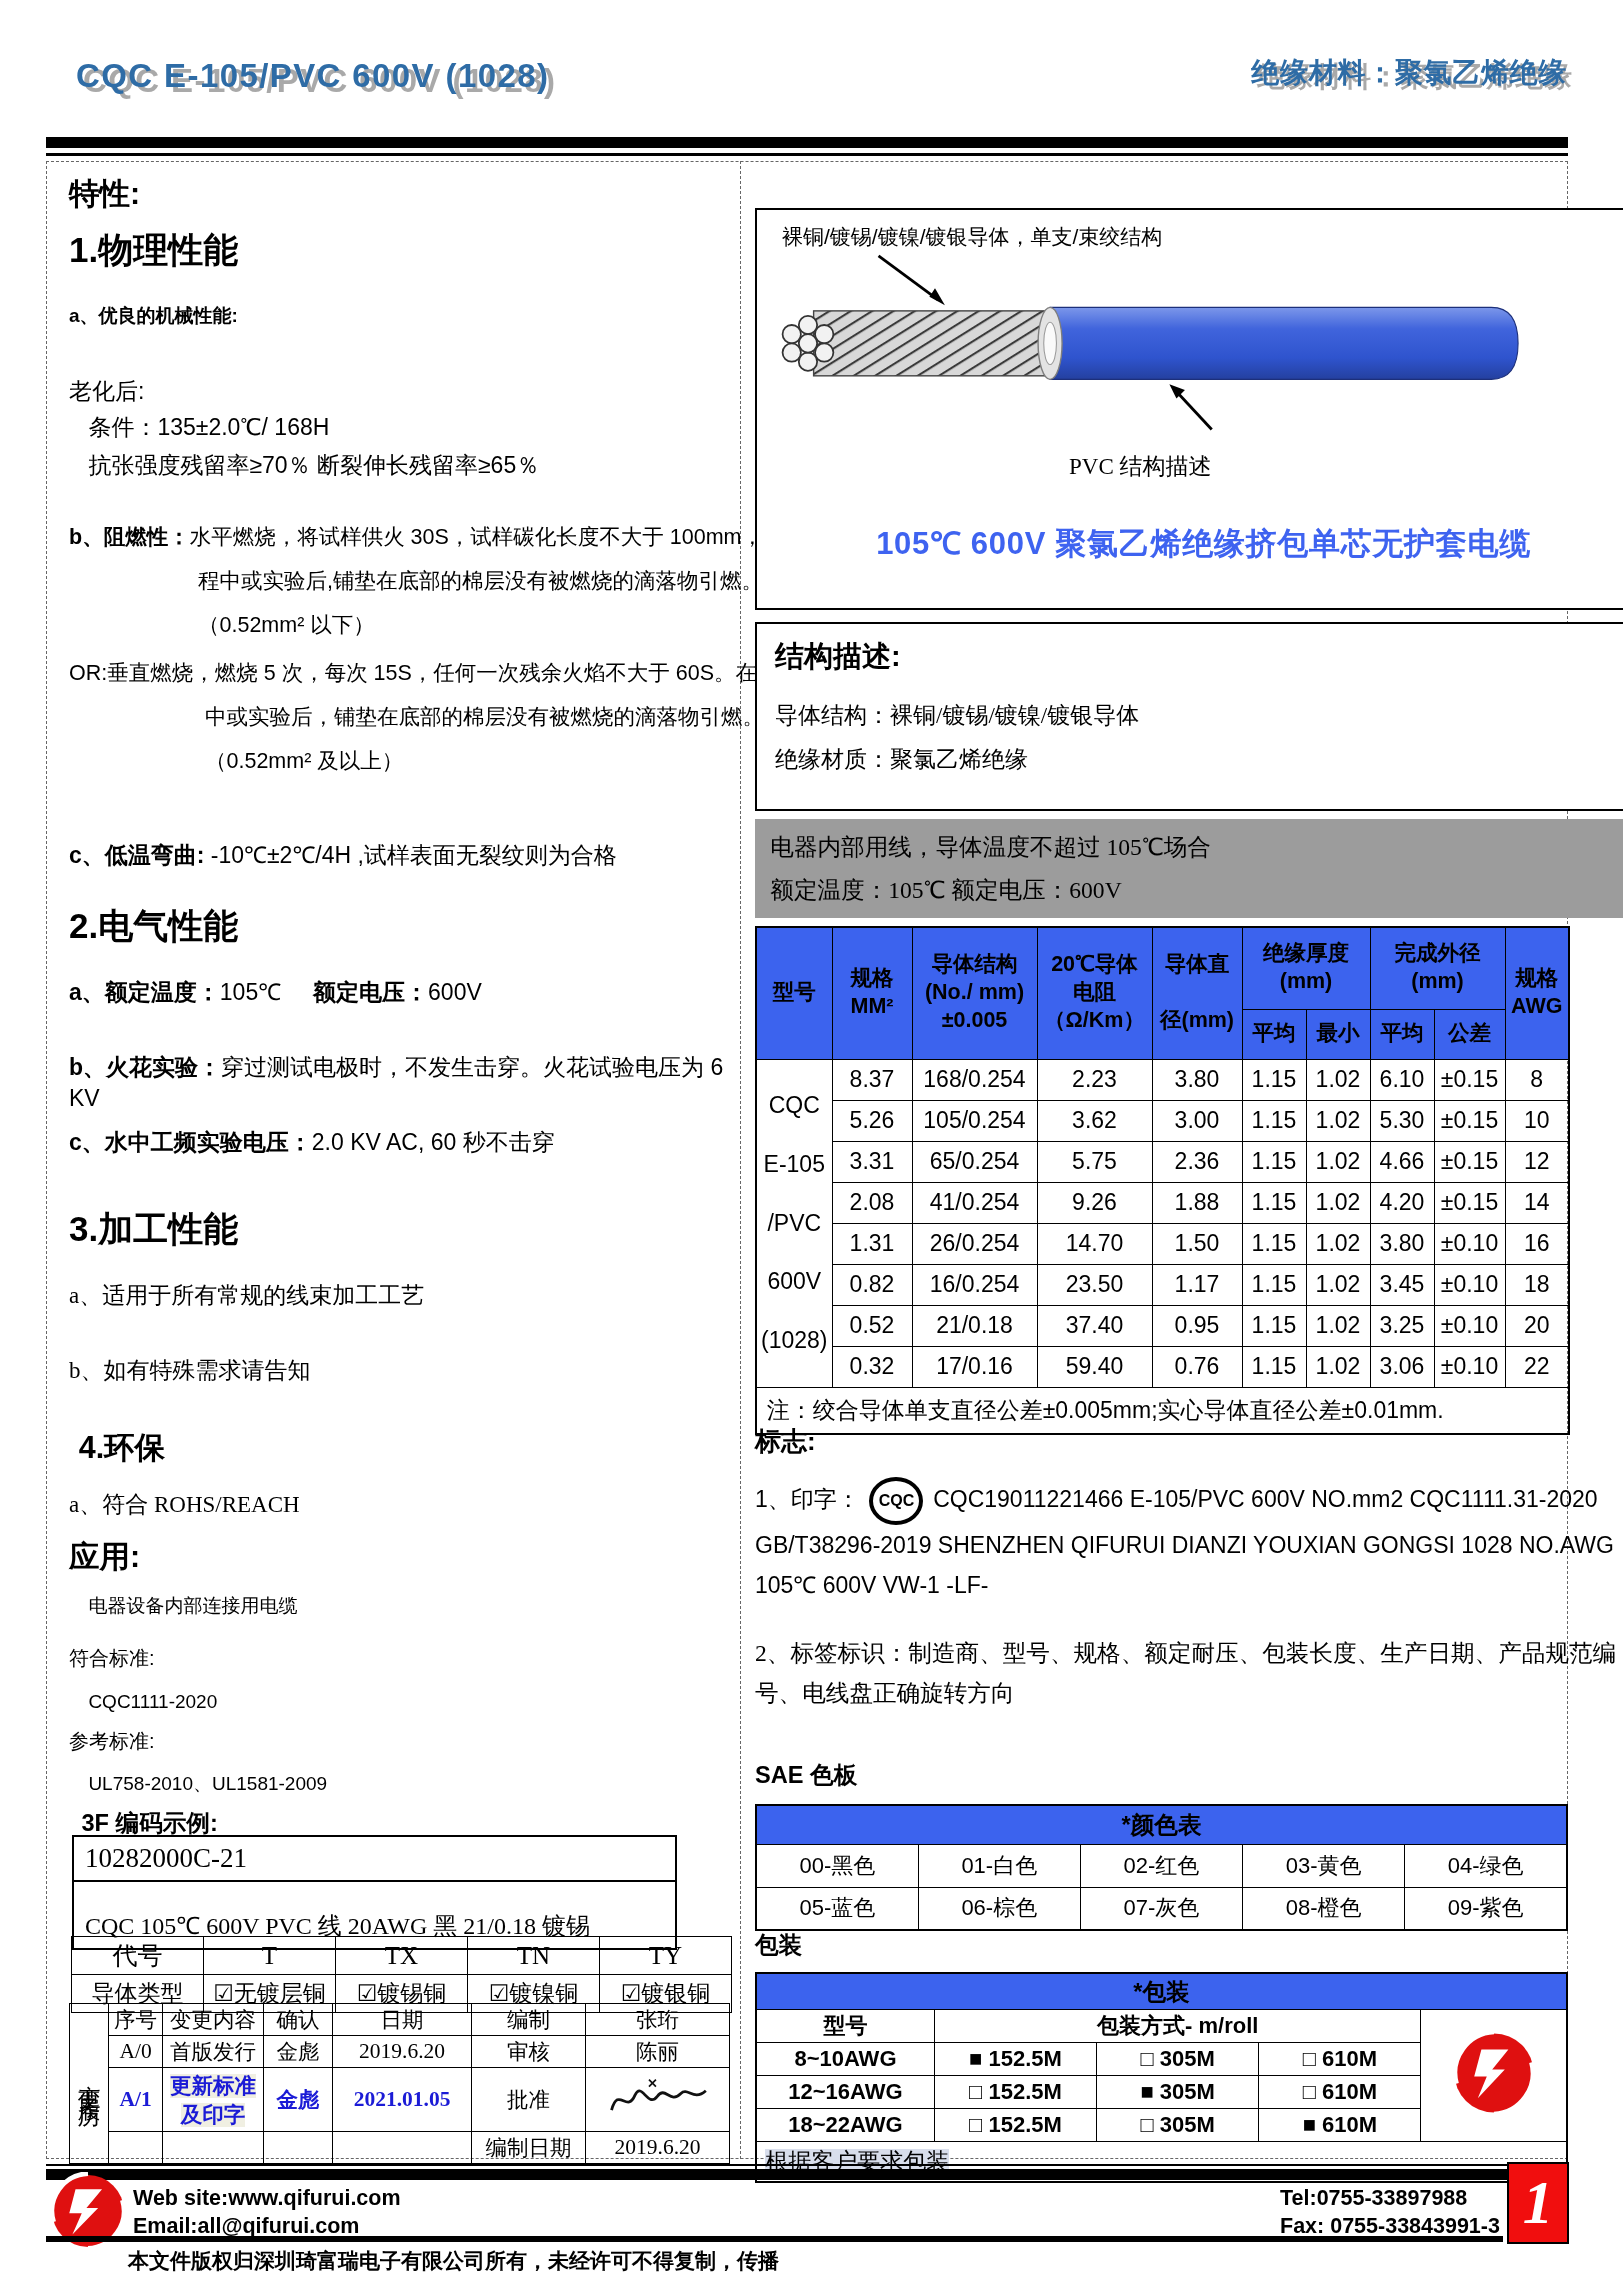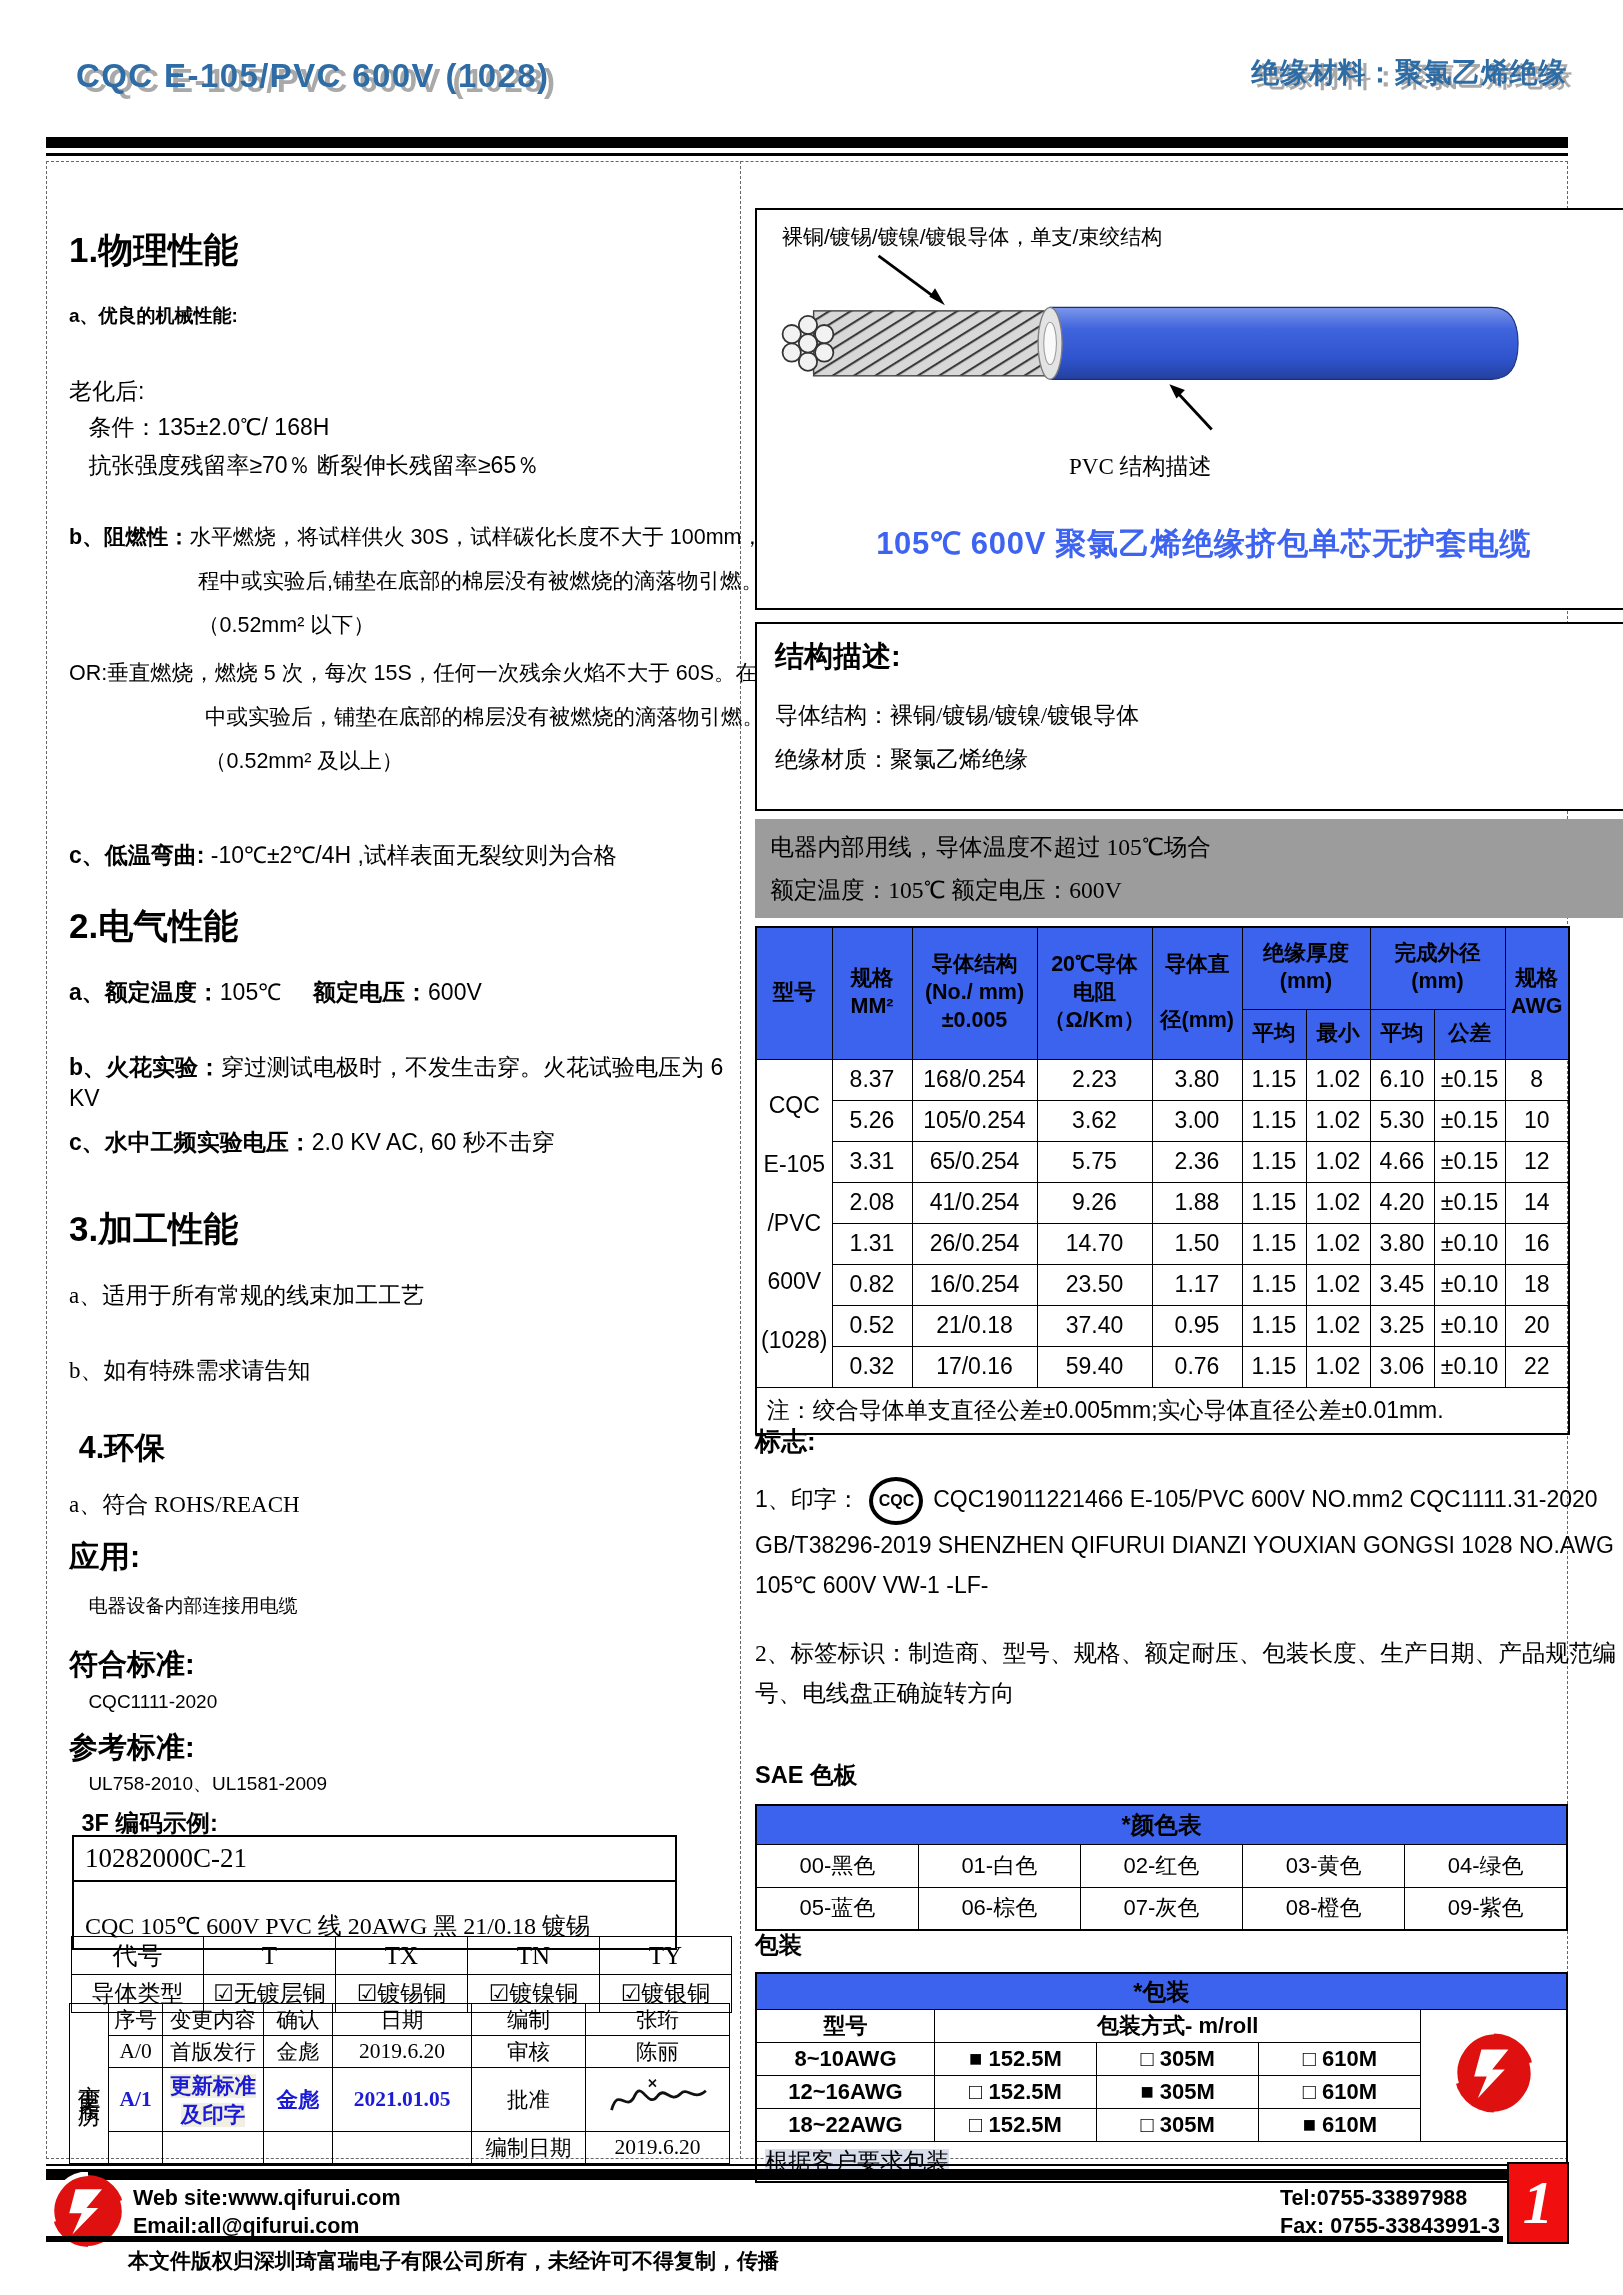--- a/index.html
+++ b/index.html
@@ -12,21 +12,21 @@
   .title-right{right:56px;top:54px;font-size:28px;font-weight:bold;letter-spacing:0.7px;
      color:#2E6CA6;text-shadow:5.6px 4.2px 0 #A9A9A9;}
   .rule{left:46px;width:1522px;background:#000;}
   
   .frame{left:46px;top:161px;width:1522px;height:1998px;border:1.4px dashed #666;box-sizing:border-box;}
   .vdivider{left:740px;top:161px;width:0;height:1998px;border-left:1.4px dashed #666;}
   
   .ll{position:absolute;left:69px;width:656px;line-height:1.35;}
   .h-big{font-size:35px;font-weight:bold;}
   .h-mid{font-size:30.5px;font-weight:bold;}
-  .h-sm{font-size:29px;font-weight:bold;}
+  .h-sm{font-size:20px;font-weight:normal;}
   .t33{font-size:23px;}
   .t34{font-size:19px;}
   .ind{padding-left:19.4px;}
   .hang{padding-left:129px;text-indent:-129px;line-height:44px;font-size:21.5px;}
   .hang2{padding-left:136px;text-indent:-136px;line-height:44px;font-size:21.5px;}
   .gap{margin-left:32px;}
   .serif{font-family:"Liberation Serif",serif;}
   
   .rc{position:absolute;left:755px;width:897px;}
   .box{border:2.1px solid #000;box-sizing:border-box;background:#fff;}
@@ -87,20 +87,21 @@
 <div class="page">
 
   <div class="abs title-left">CQC E-105/PVC 600V (1028)</div>
   <div class="abs title-right">绝缘材料：聚氯乙烯绝缘</div>
   <div class="abs rule" style="top:137px;height:11px;"></div>
   <div class="abs rule" style="top:153px;height:2.8px;"></div>
 
   <div class="abs frame"></div>
   <div class="abs vdivider"></div>
 
+  <div class="ll h-mid" style="top:173px;">特性:</div>
   <div class="ll h-big" style="top:226px;">1.物理性能</div>
   <div class="ll t34" style="top:303px;font-weight:bold;">a、优良的机械性能:</div>
   <div class="ll t33" style="top:376px;">老化后:</div>
   <div class="ll t33 ind" style="top:412px;"><span>条件：</span><span>135±2.0℃/ 168H</span></div>
   <div class="ll t33 ind" style="top:450px;">抗张强度残留率≥70％  断裂伸长残留率≥65％</div>
   <div class="ll hang" style="top:515px;"><b>b、阻燃性：</b><span>水平燃烧，将试样供火 30S，试样碳化长度不大于 100mm，在实验过程中或实验后,铺垫在底部的棉层没有被燃烧的滴落物引燃。（0.52mm² 以下）</span></div>
   <div class="ll hang2" style="top:651px;">OR:垂直燃烧，燃烧 5 次，每次 15S，任何一次残余火焰不大于 60S。在实验过程中或实验后，铺垫在底部的棉层没有被燃烧的滴落物引燃。（0.52mm² 及以上）</div>
   <div class="ll t33" style="top:840px;"><b>c、低温弯曲:</b><span> -10℃±2℃/4H ,试样表面无裂纹则为合格</span></div>
   <div class="ll h-big" style="top:902px;">2.电气性能</div>
   <div class="ll t33" style="top:977px;"><b>a、额定温度：</b><span>105℃</span><b class="gap">额定电压：</b><span>600V</span></div>

